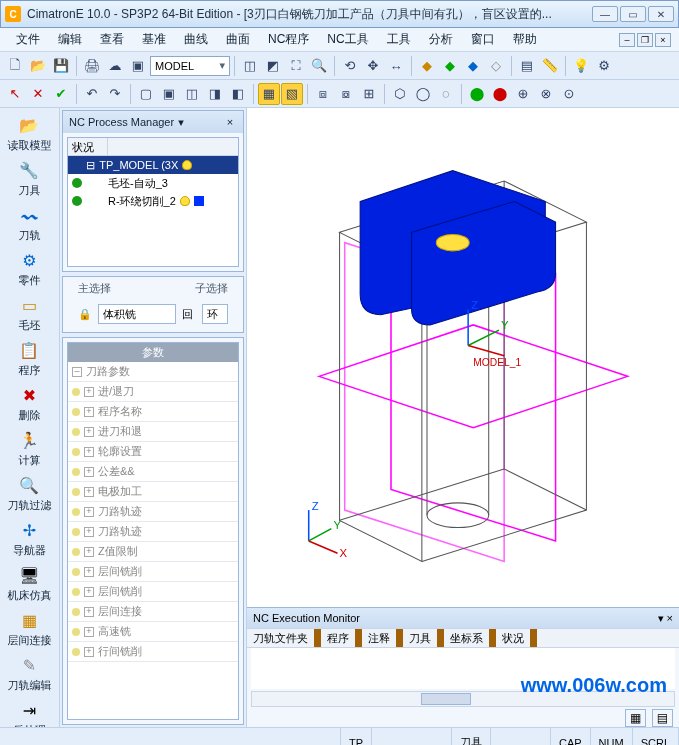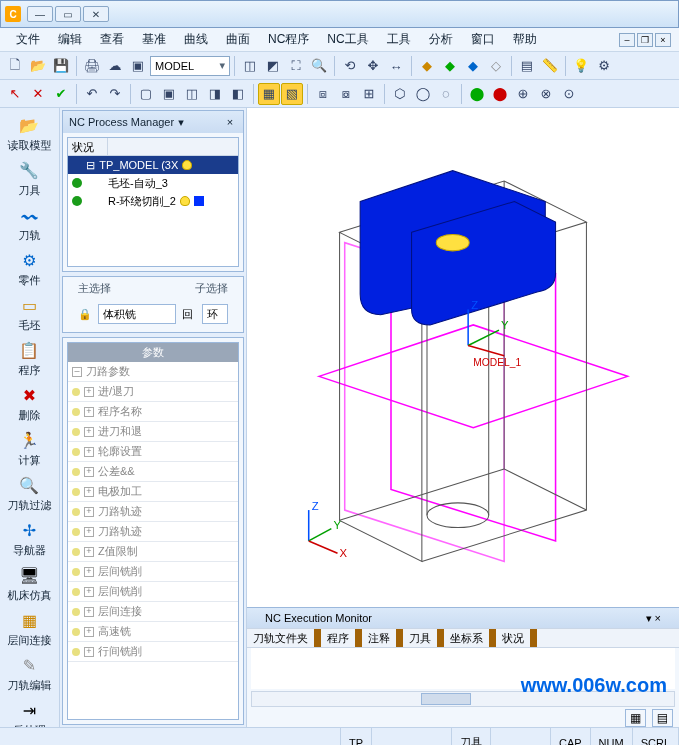--- a/index.html
+++ b/index.html
@@ -41,35 +41,36 @@
 .sel-row .lab { color:#456;}
 .sel-row .fld { flex:1; border:1px solid #9bb8dc; background:#fff; height:20px; display:flex;align-items:center;padding:0 4px;}
 .params { background:#fff; border:1px solid #9bb8dc; margin:4px; flex:1; overflow:auto;}
 .params-hdr { background:#9aa7b8; color:#fff; text-align:center; font-size:11px; padding:2px;}
 .prow { display:flex; align-items:center; height:20px; border-bottom:1px solid #e4e9f0; font-size:11px; color:#888; padding-left:4px; gap:4px;}
 .prow .exp { width:10px;height:10px;border:1px solid #aaa;display:flex;align-items:center;justify-content:center;font-size:9px;line-height:1;}
 .prow .pbulb{width:8px;height:8px;background:#e8e080;border-radius:50%;}
 .viewport { flex:1; background:#fff; position:relative; border-left:1px solid #c0d2e8;}
 .viewport svg { width:100%; height:100%;}
 .exec-panel { height:120px; border-top:1px solid #9bb8dc; background:#f2f7fd; display:flex;flex-direction:column;}
-.exec-title { height:20px;display:flex;align-items:center;padding:0 18px;font-size:11px;background:linear-gradient(#dbe9f9,#cadcf2);}
+.exec-title { height:20px;display:flex;align-items:center;padding:0 6px;font-size:11px;background:linear-gradient(#dbe9f9,#cadcf2);}
 .exec-hdr { display:flex; background:#eef3fa; border-top:1px solid #cad6e6;border-bottom:1px solid #cad6e6; height:20px;}
 .exec-hdr div{padding:2px 6px;border-right:7px solid #a16207;font-size:11px;}
 .exec-body{flex:1;background:#fff;margin:0 4px;}
 .exec-scroll{height:16px;background:#eef3fa;margin:2px 4px;border:1px solid #cad6e6;position:relative;}
 .exec-scroll .thumb{position:absolute;left:40%;top:1px;width:50px;height:12px;background:#d0dcec;border:1px solid #9bb8dc;}
 .statusbar { height:30px; background:#e4eefb; border-top:1px solid #c0d2e8; display:flex; align-items:center; font-size:11px;}
 .statusbar .cell{border-right:1px solid #c0d2e8;padding:0 8px;height:100%;display:flex;align-items:center;}
 .watermark { position:absolute; right:12px; bottom:30px; font-size:20px; font-weight:bold; color:#0066e6; }
 </style>
 </head>
 <body>
 
 <div class="titlebar">
   <div class="app-icon">C</div>
+  <div class="title-text">CimatronE 10.0 - SP3P2 64-Bit Edition - [3刃口白钢铣刀加工产品（刀具中间有孔），盲区设置的...</div>
   <div class="winbtns">
     <div class="winbtn">—</div>
     <div class="winbtn">▭</div>
     <div class="winbtn">✕</div>
   </div>
 </div>
 
 <div class="menubar">
   <span class="menuitem">文件</span>
   <span class="menuitem">编辑</span>

